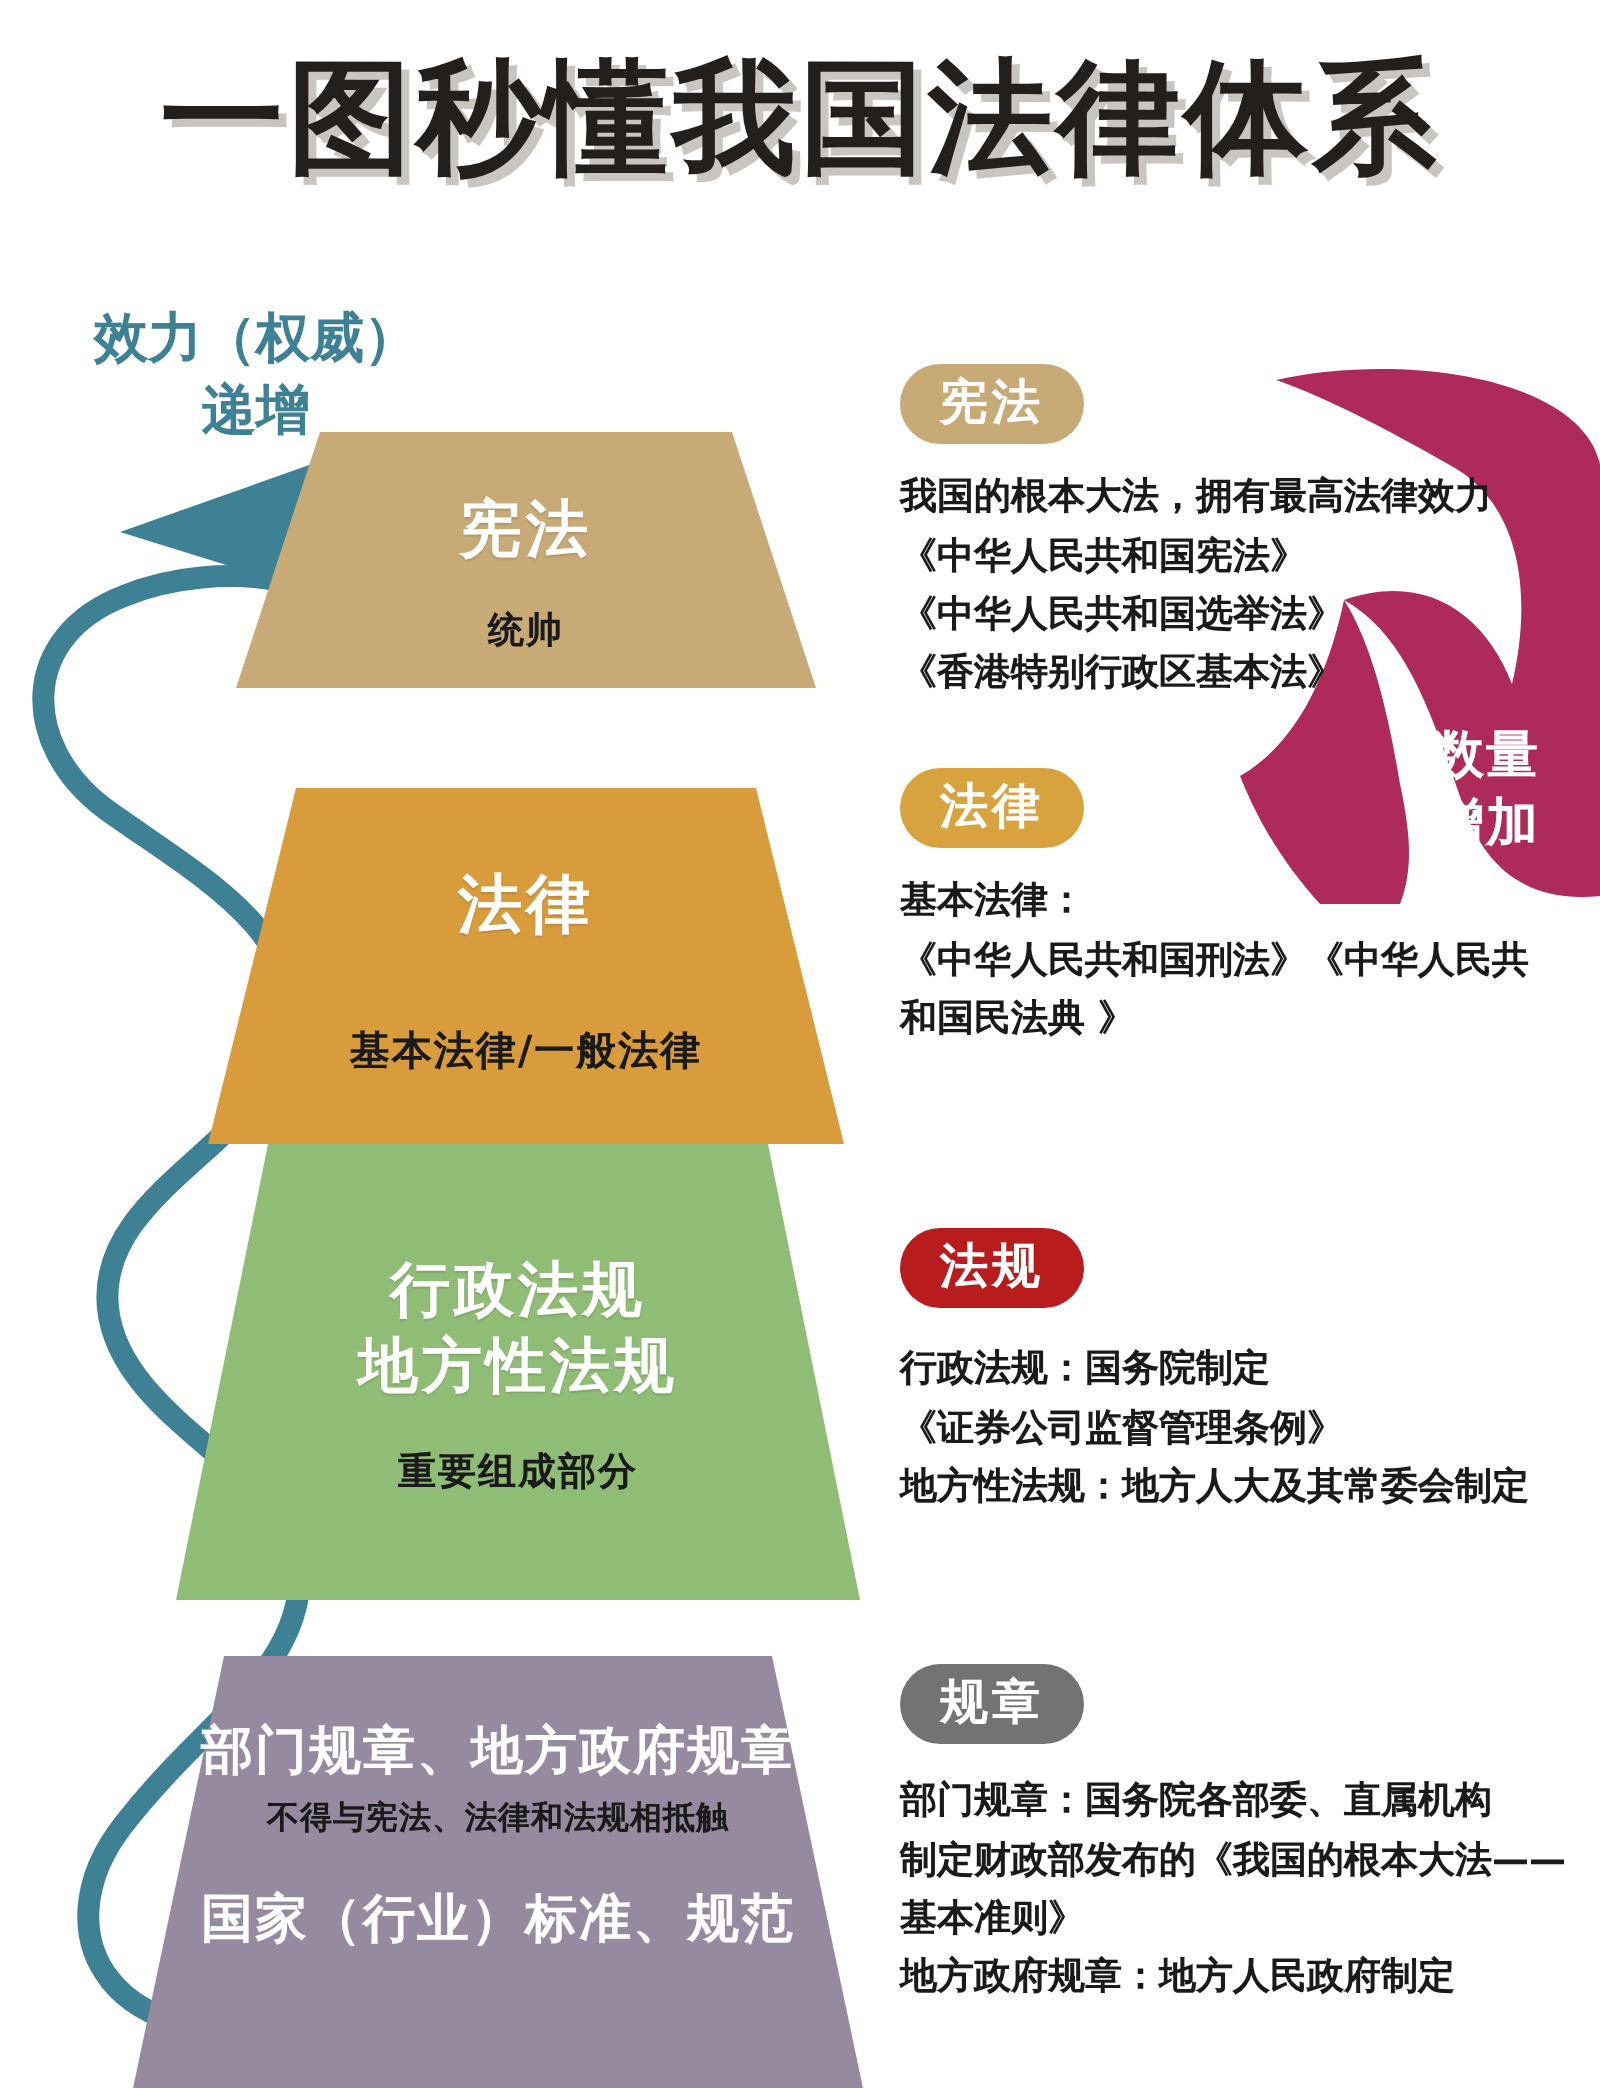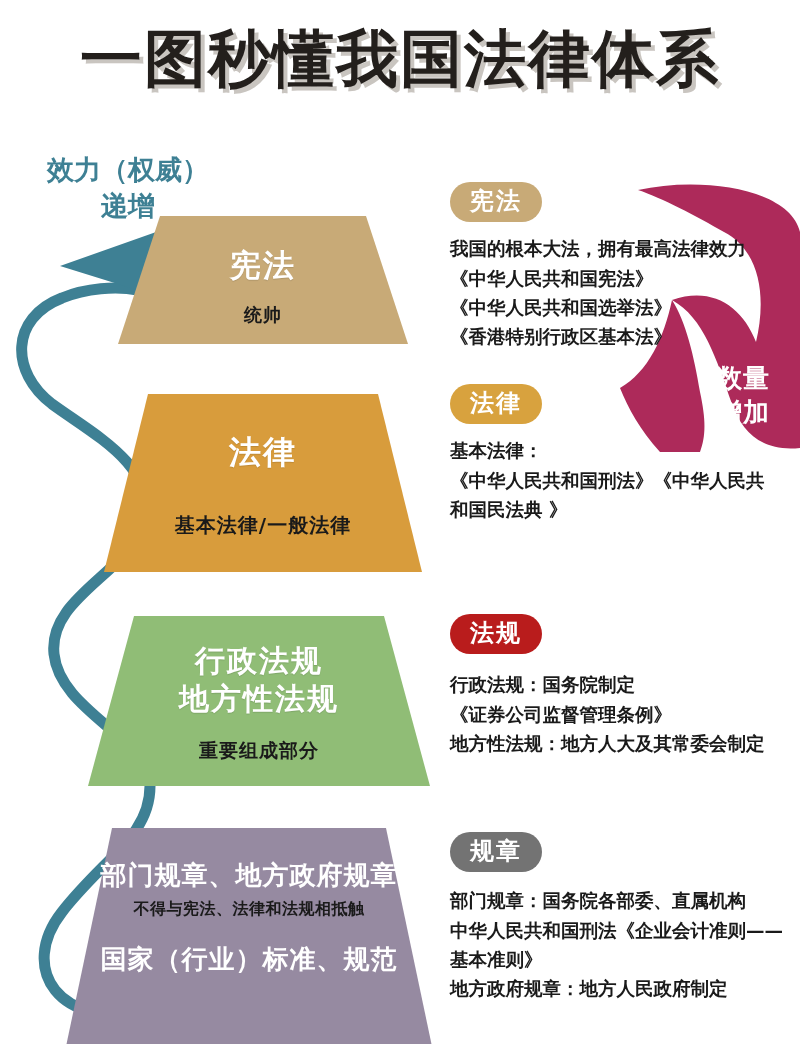--- a/index.html
+++ b/index.html
@@ -103,21 +103,21 @@
   #tier-constitution { left: 118px; top: 216px; width: 290px; height: 128px; }
   #tier-constitution .tier-title { margin-top: 14px; }
   #tier-constitution .tier-sub { margin-top: 18px; font-size: 18px; }
 
   
   #tier-law { left: 104px; top: 394px; width: 318px; height: 178px; }
   #tier-law .tier-title { margin-top: 6px; font-size: 32px; }
   #tier-law .tier-sub { margin-top: 40px; font-size: 20px; }
 
   
-  #tier-regulation { left: 88px; top: 616px; width: 342px; height: 170px; }
+  #tier-regulation { left: 88px; top: 572px; width: 342px; height: 228px; }
   #tier-regulation .tier-title { margin-top: 4px; font-size: 30px; line-height: 1.28; }
   #tier-regulation .tier-sub { margin-top: 20px; font-size: 19px; }
 
   
   #tier-rule { left: 64px; top: 828px; width: 370px; height: 228px; }
   #tier-rule .labels { justify-content: flex-start; padding-top: 30px; }
   #tier-rule .r-line1 { font-size: 26px; font-weight: bold; color: #fff; letter-spacing: 1px; }
   #tier-rule .r-line2 { font-size: 16px; font-weight: bold; color: #1a1a1a; margin-top: 6px; letter-spacing: .5px; }
   #tier-rule .r-line3 { font-size: 26px; font-weight: bold; color: #fff; margin-top: 22px; letter-spacing: 1px; }
 
@@ -291,17 +291,17 @@
     <p>行政法规：国务院制定</p>
     <p>《证券公司监督管理条例》</p>
     <p>地方性法规：地方人大及其常委会制定</p>
   </div>
 </div>
 
 <div class="section" id="sec-rule">
   <div class="badge" style="background:#737373">规章</div>
   <div class="desc">
     <p>部门规章：国务院各部委、直属机构</p>
-    <p>中华人民共和国刑法《企业会计准则——</p>
+    <p>制定财政部发布的《我国的根本大法——</p>
     <p>基本准则》</p>
     <p>地方政府规章：地方人民政府制定</p>
   </div>
 </div>
 
 </body></html>

